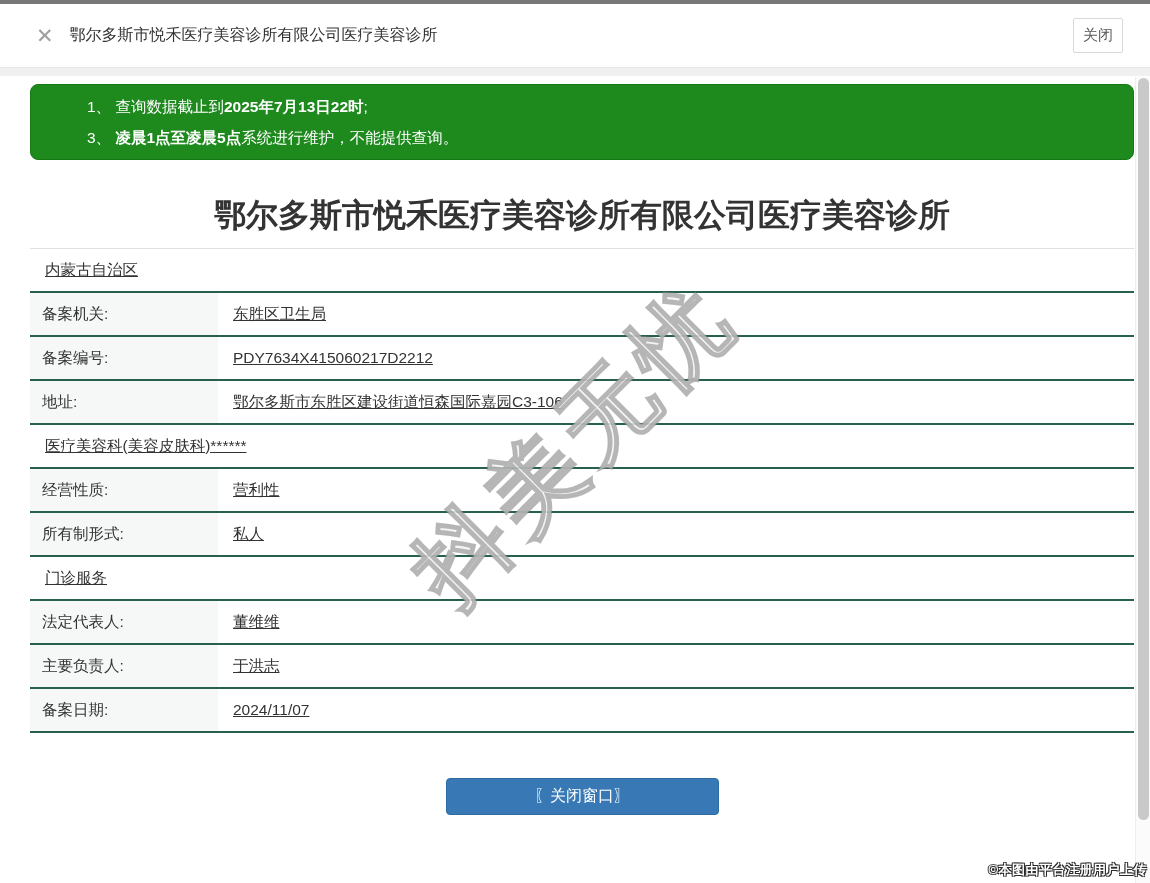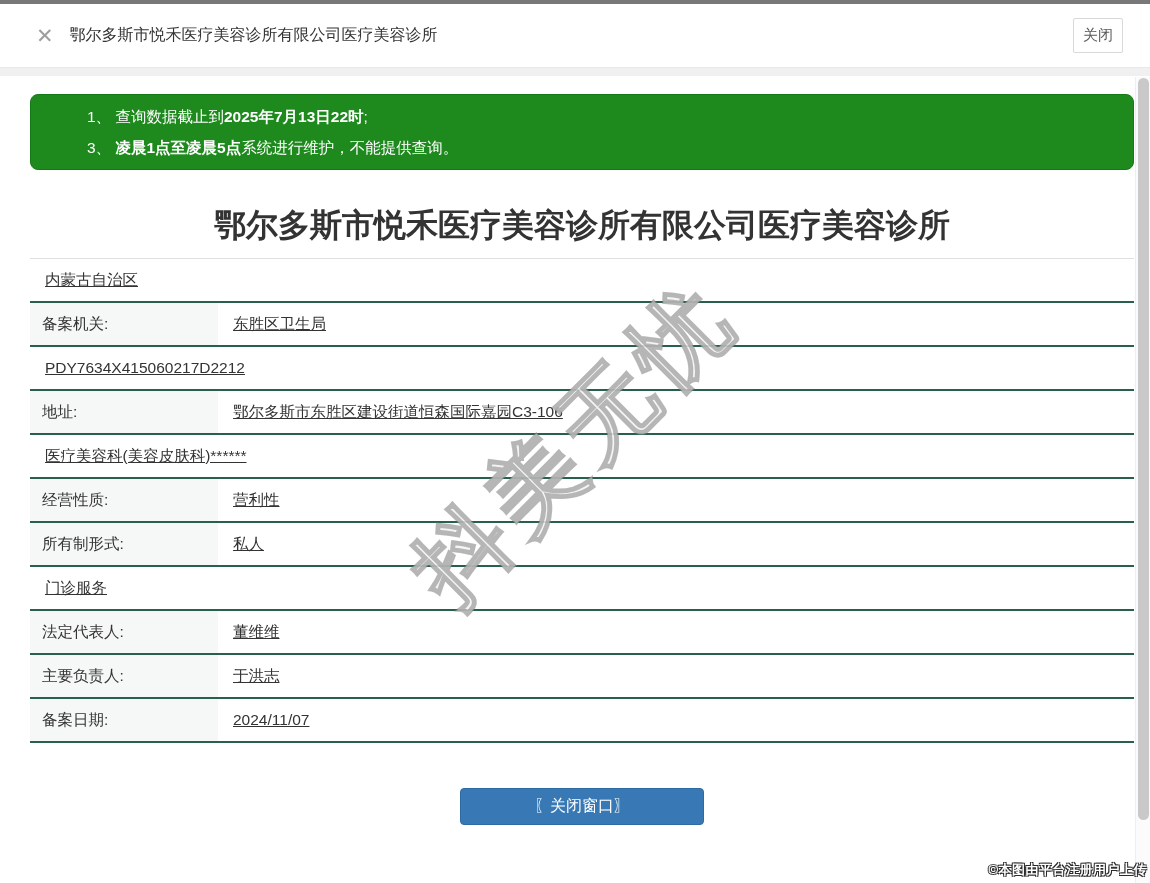--- a/index.html
+++ b/index.html
@@ -12,36 +12,36 @@
     padding:0 27px 0 36px; border-bottom:1px solid #e9e9e9; }
   .close-x { font-size:21px; color:#9e9e9e; margin-right:16px; cursor:pointer; line-height:1; }
   .header-title { font-size:16px; color:#333; }
   .close-btn { margin-left:auto; background:#fff; border:1px solid #d9d9d9; border-radius:2px;
     color:#595959; font-size:15px; padding:7px 9px; cursor:pointer; }
 
   .gap { height:8px; background:#f0f0f0; }
 
   .content { position:relative; background:#fff; height:806px; padding:0 16px 0 30px; overflow:hidden; }
 
-  .notice { margin-top:18px; background:var(--notice-green,#1e8a1e);
+  .notice { margin-top:8px; background:var(--notice-green,#1e8a1e);
     border:1px solid var(--notice-border,#157a15); border-radius:8px;
     color:#fff; font-size:15.5px; line-height:31px; padding:6px 10px 6px 56px; }
 
   .page-title { margin-top:36px; text-align:center; font-size:32px; font-weight:bold;
     color:#333; line-height:38px; }
 
   .info-table { margin-top:14px; border-top:1px solid #e0e0e0; }
   .t-row { display:flex; align-items:center; height:44px;
     border-bottom:2px solid var(--table-border,#28604e); }
   .t-label { width:188px; height:100%; background:var(--label-bg,#f6f7f7);
     display:flex; align-items:center; padding-left:12px; font-size:15.5px; color:#333; }
   .t-value { padding-left:15px; font-size:15.5px; color:#333;text-decoration:underline; }
 
   .btn-row { margin-top:45px; text-align:center; }
-  .close-window-btn { display:inline-block; width:244px; padding:7px 0;
+  .close-window-btn { display:inline-block; width:273px; padding:7px 0;
     background:var(--button-blue,#3879b5); border:1px solid var(--button-border,#2d6ca2);
     border-radius:4px; color:#fff; font-size:16px; cursor:pointer; }
 
   .watermark { position:absolute; left:575px; top:368px;
     transform:translate(-50%,-50%) rotate(-45deg);
     font-size:92px; font-weight:bold; letter-spacing:10px; white-space:nowrap;
     color:rgba(255,255,255,0.75); -webkit-text-stroke:2px rgba(140,140,140,0.6);
     text-shadow:0 0 1px rgba(140,140,140,0.4); pointer-events:none; z-index:5; }
 
   .scrollbar { position:absolute; right:0; top:77px; bottom:0; width:15px;
@@ -79,20 +79,21 @@
 
   <div class="info-table">
       <div class="t-row">
         <div class="t-value">内蒙古自治区</div>
       </div>
       <div class="t-row">
         <div class="t-label">备案机关:</div>
         <div class="t-value">东胜区卫生局</div>
       </div>
       <div class="t-row">
+        <div class="t-label">备案编号:</div>
         <div class="t-value">PDY7634X415060217D2212</div>
       </div>
       <div class="t-row">
         <div class="t-label">地址:</div>
         <div class="t-value">鄂尔多斯市东胜区建设街道恒森国际嘉园C3-106</div>
       </div>
       <div class="t-row">
         <div class="t-value">医疗美容科(美容皮肤科)******</div>
       </div>
       <div class="t-row">

